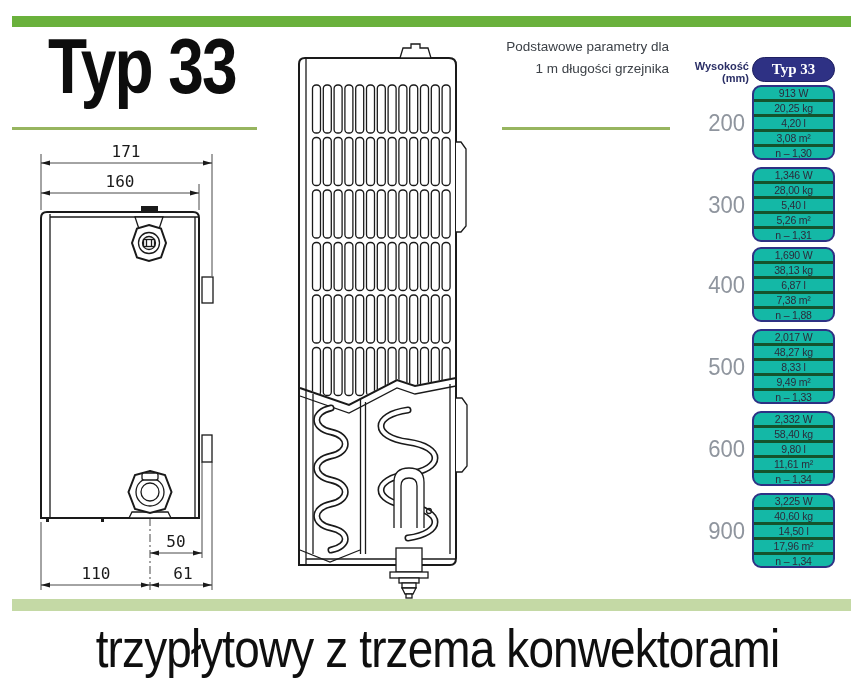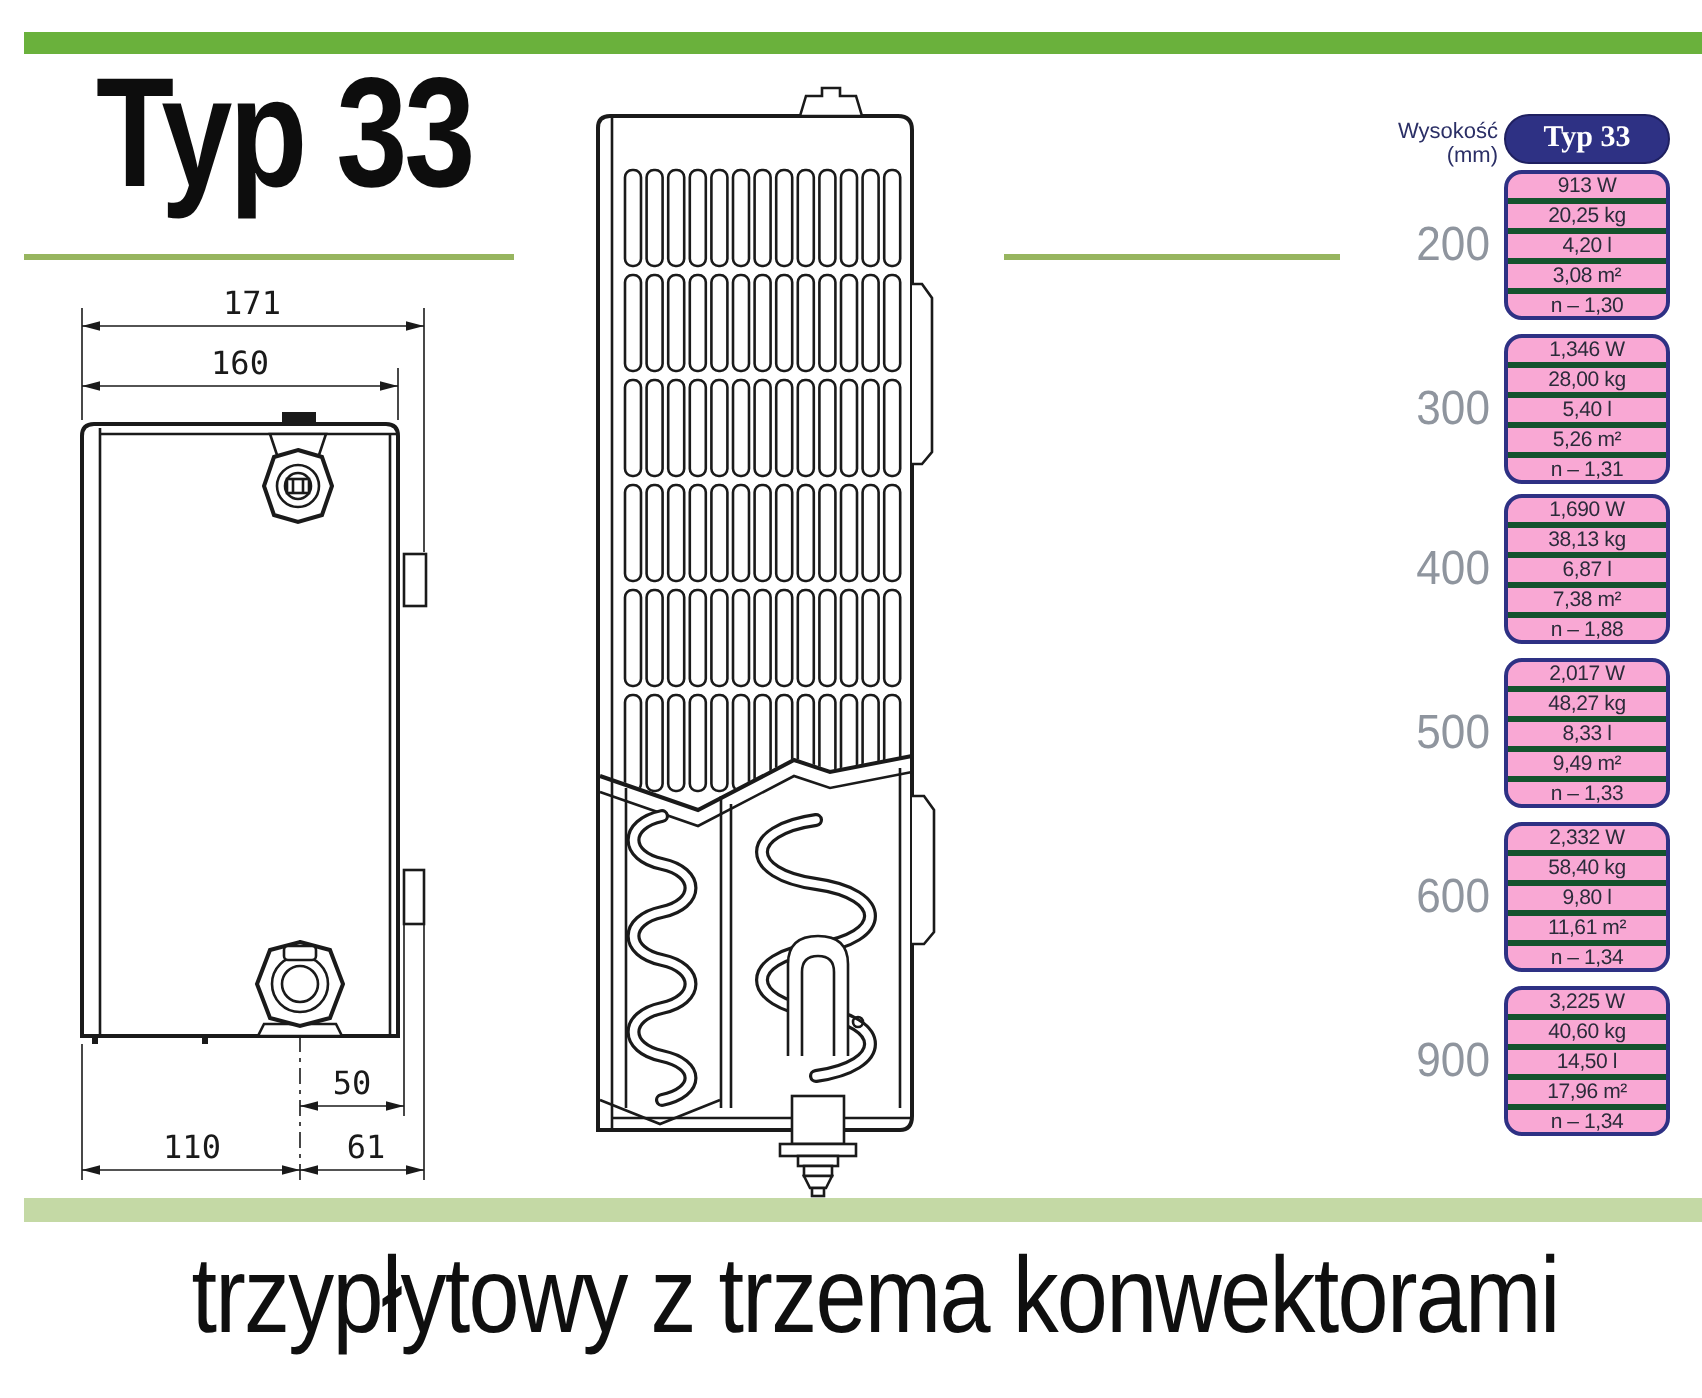--- a/index.html
+++ b/index.html
@@ -29,51 +29,53 @@
   .s05{stroke:#1a1a1a;stroke-width:.8;fill:none;}
   .fw{fill:#ffffff;}
   .fb{fill:#1a1a1a;stroke:none;}
   .dim{font:16px "DejaVu Sans Mono",monospace;fill:#1a1a1a;text-anchor:middle;}
   .fin-o{stroke:#1a1a1a;stroke-width:7;fill:none;stroke-linecap:round;}
   .fin-i{stroke:#ffffff;stroke-width:3.8;fill:none;stroke-linecap:round;}
 
   
   .spec-table{position:absolute;left:660px;top:40px;width:191px;height:540px;}
   .height-label{position:absolute;left:0;top:20px;width:77px;text-align:right;
-                font-size:11px;font-weight:400;color:#2b2f66;}
+                font-size:11px;font-weight:700;color:#2b2f66;}
   .pill{position:absolute;left:80px;top:17px;width:83px;height:25px;background:#2e3184;
         border:1px solid #1f2060;border-radius:13px;color:#ffffff;
         font-family:"Liberation Serif",serif;font-weight:bold;font-size:15px;
         display:flex;align-items:center;justify-content:center;box-sizing:border-box;}
   .tgroup{position:absolute;left:0;width:191px;height:75px;}
   .theight{position:absolute;left:0;top:50%;width:73px;text-align:right;
            transform:translateY(-50%) scaleX(.92);transform-origin:right center;
            font-size:24px;color:#8f959e;letter-spacing:0;}
   .tcells{position:absolute;left:80px;top:0;width:83px;height:75px;box-sizing:border-box;
-          border:2px solid #2e3184;border-radius:9px;background:#f9a8d4;
+          border:2px solid #2e3184;border-radius:9px;background:#14b8a6;
           display:flex;flex-direction:column;overflow:hidden;}
   .tcell{flex:1;display:flex;align-items:center;justify-content:center;
          font-size:10.5px;color:#2b2b3a;letter-spacing:-.2px;}
   .tcell + .tcell{border-top:3px solid #14532d;}
 
   .caption{position:absolute;left:0;top:617px;width:851px;text-align:center;
            font-size:54px;color:#0f0f0f;transform:scaleX(.85);transform-origin:center top;
            letter-spacing:-1px;}
 </style>
 </head>
 <body>
 
 <div class="page">
 
   <div class="top-bar"></div>
 
   <h1 class="title">Typ 33</h1>
   <div class="title-underline"></div>
 
   <div class="note">
+    <div>Podstawowe parametry dla</div>
+    <div>1 m długości grzejnika</div>
   </div>
   <div class="note-underline"></div>
 
   <svg class="drawing side-view" viewBox="0 0 215 460" xmlns="http://www.w3.org/2000/svg">
 
     <line class="s05" x1="4" y1="14" x2="4" y2="70"></line>
     <line class="s05" x1="162" y1="44" x2="162" y2="70"></line>
     <line class="s05" x1="175" y1="14" x2="175" y2="136"></line>
     <line class="s05" x1="175" y1="322" x2="175" y2="450"></line>
     <line class="s05" x1="165" y1="322" x2="165" y2="418"></line>

